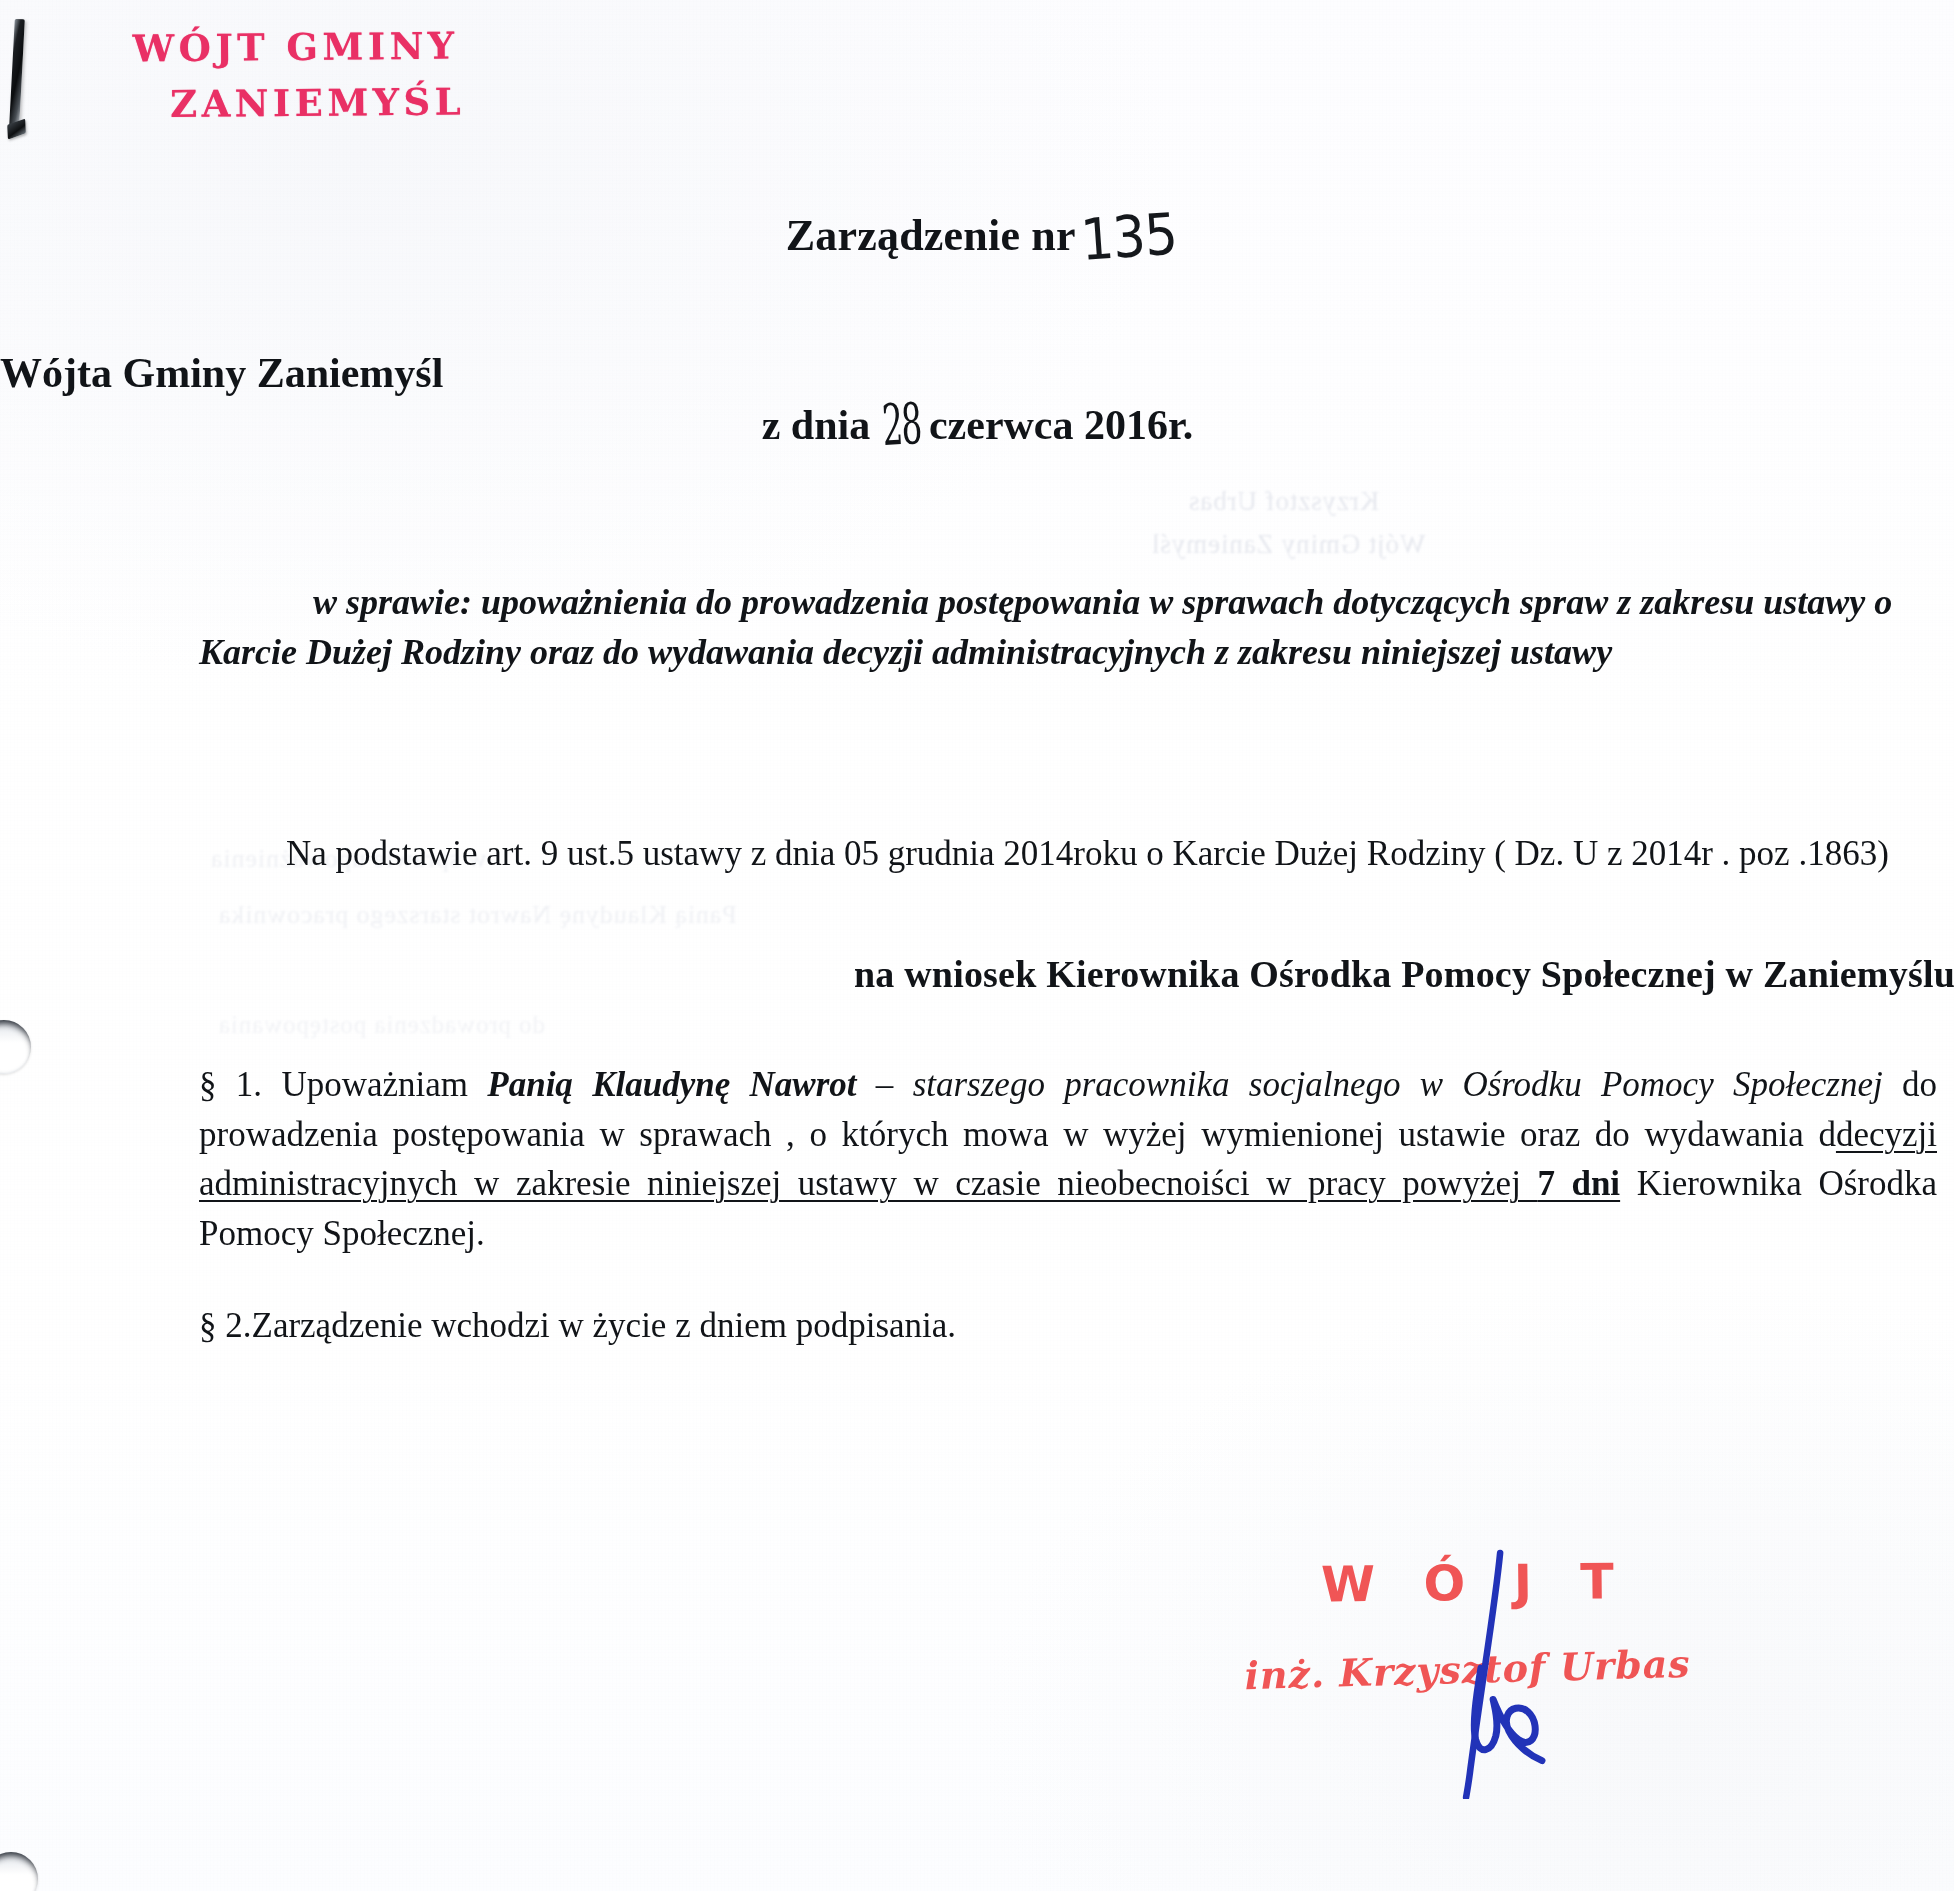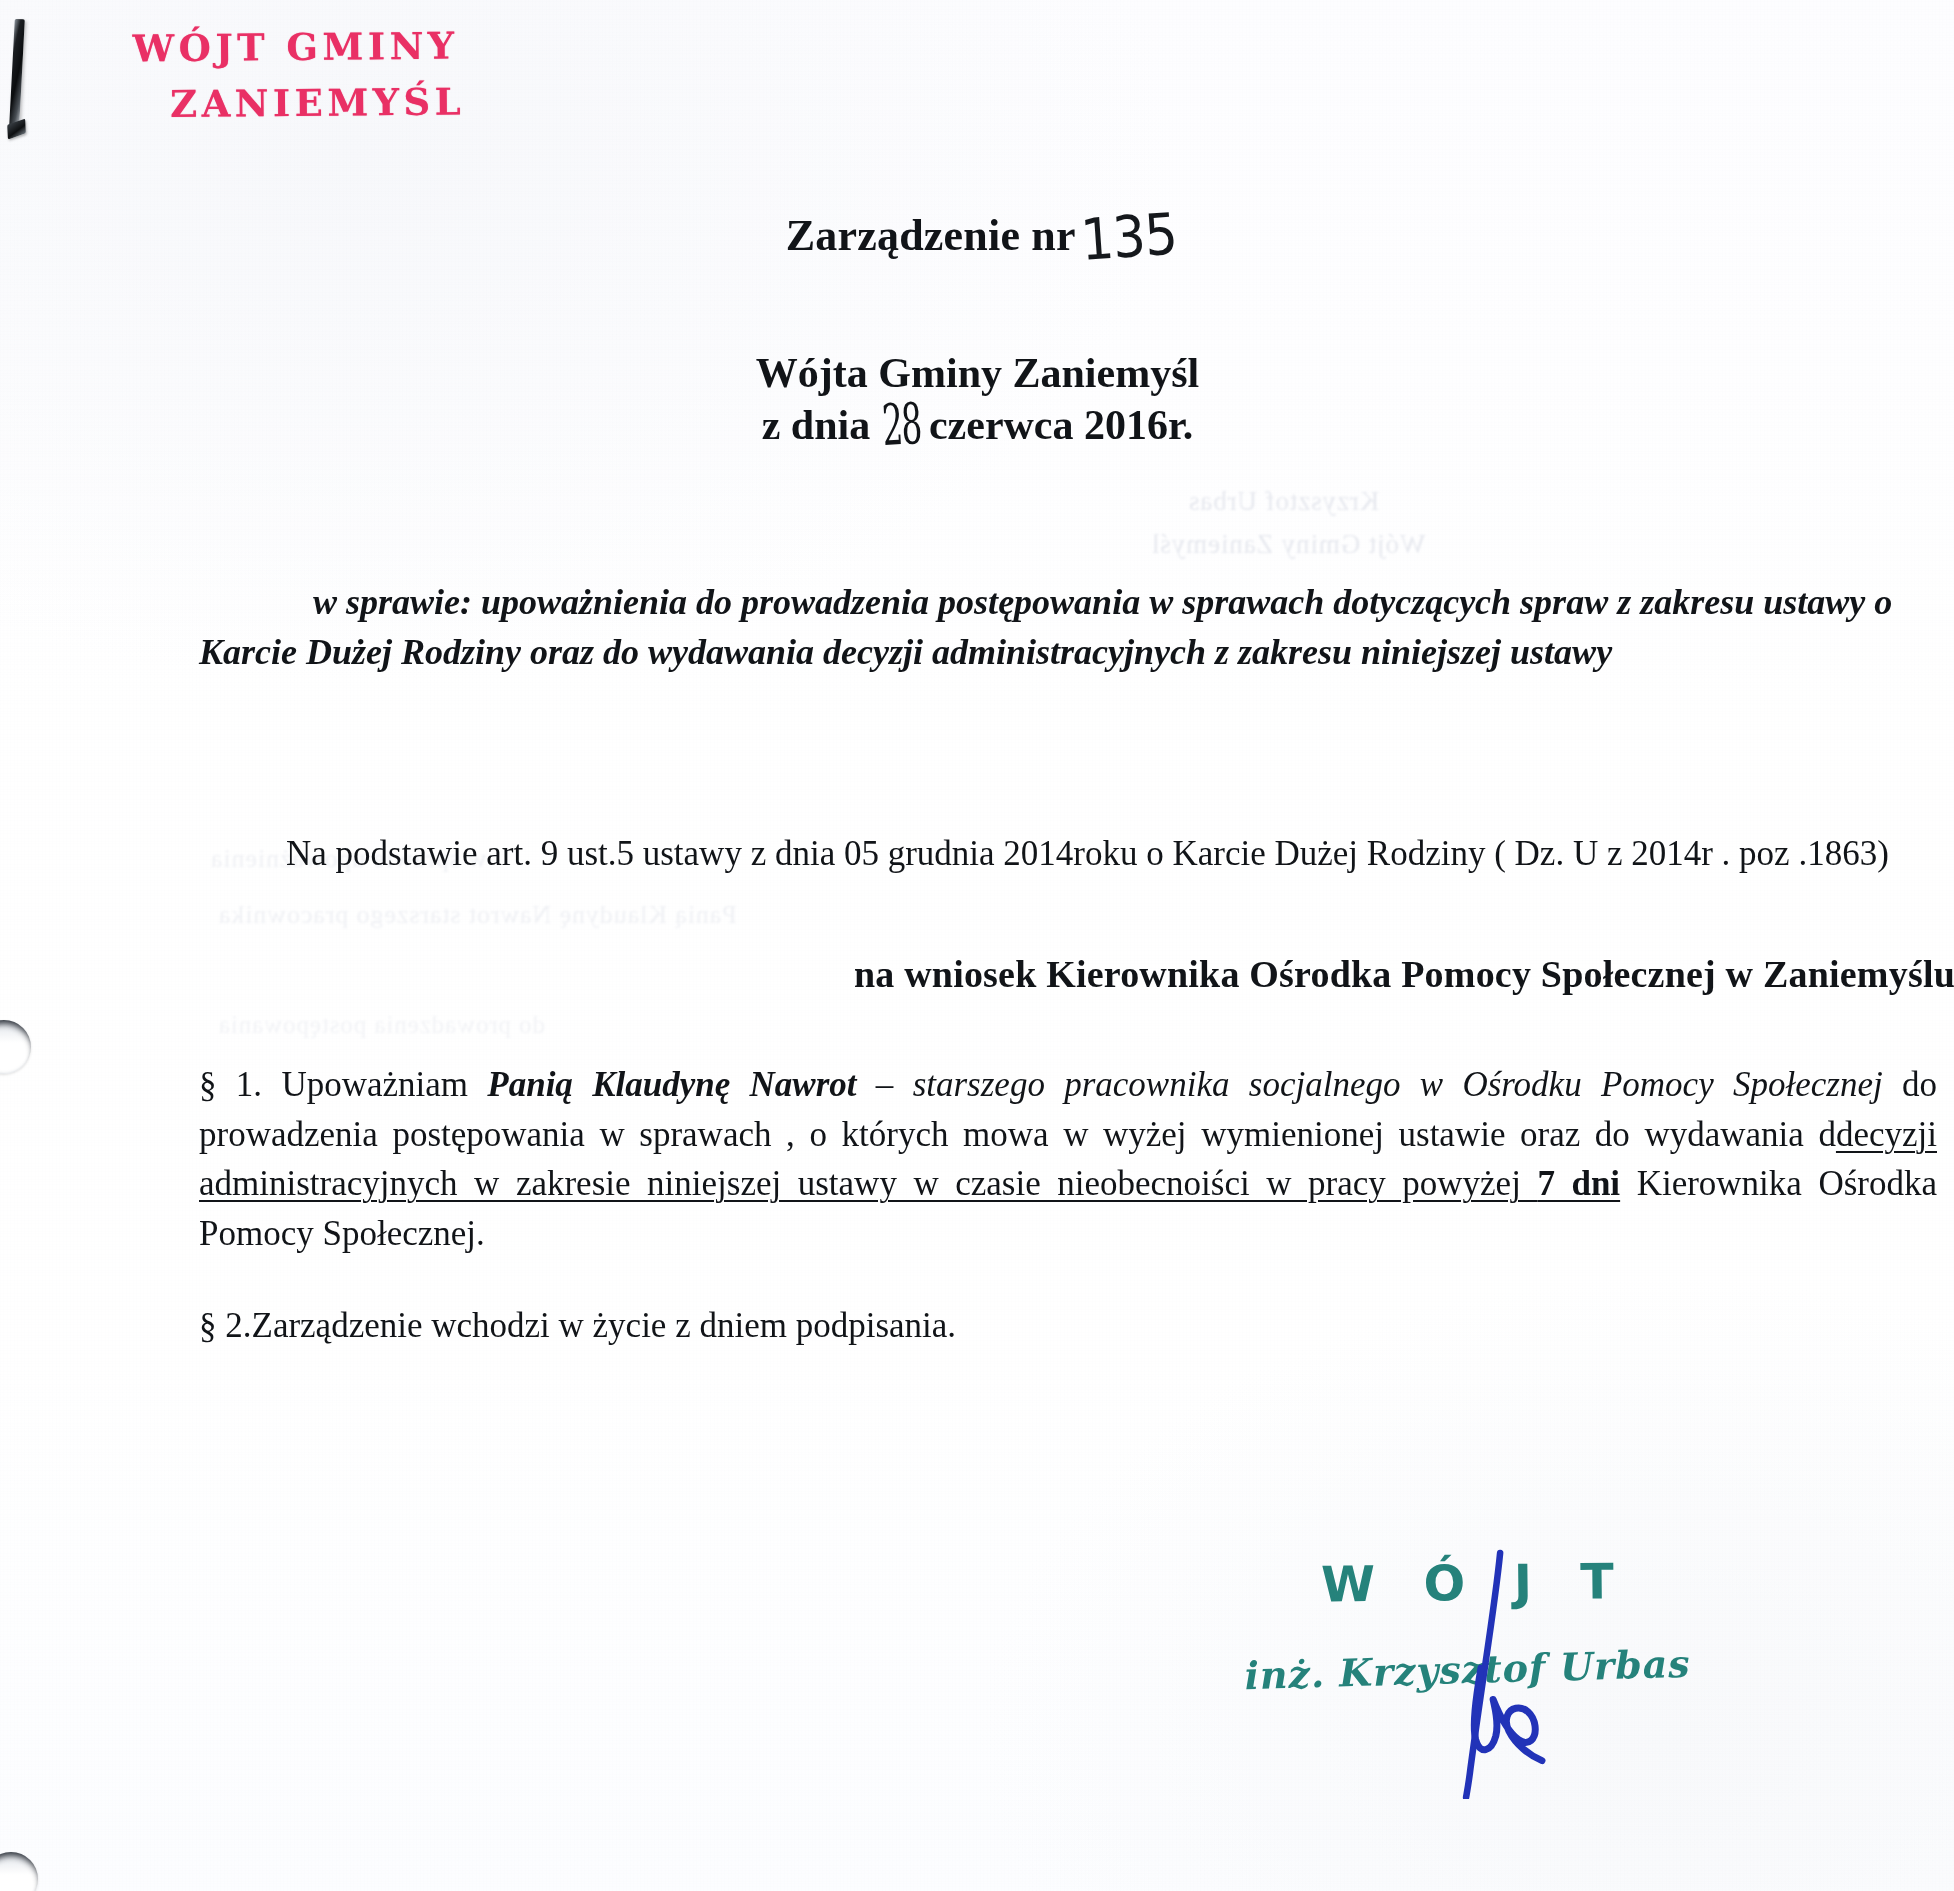--- a/index.html
+++ b/index.html
@@ -102,21 +102,21 @@
     font-family:"DejaVu Serif",serif;
     display:inline-block;
     transform:rotate(-3deg) scaleY(1.35) scaleX(.78);
     font-weight:400;
     margin:0 3.5px 0 7px;
     letter-spacing:-2.6px;
   }
 
   #org-line{
     position:absolute;left:0;right:0;top:349px;
-    font-size:42px;font-weight:700;text-align:center;
+    font-size:42px;font-weight:700;
   }
   #date-line{
     position:absolute;left:0;right:0;top:400px;
     font-size:42px;font-weight:700;text-align:center;
   }
 
   #subject{
     position:absolute;left:199px;top:578px;width:1738px;
     font-size:36px;font-weight:700;line-height:1.38;
     text-align:left;text-indent:114px;font-style:italic;
@@ -147,21 +147,21 @@
   #para1 b.days{font-weight:700;}
 
   #para2{
     position:absolute;left:199px;top:1301px;width:1738px;
     font-size:35px;line-height:1.4;
   }
 
   
   #sig-block{
     position:absolute;left:1223px;top:1555px;width:489px;
-    text-align:center;color:#0f766e;opacity:.9;
+    text-align:center;color:#ef4444;opacity:.9;
   }
   #sig-wojt{
     font-family:"DejaVu Sans",sans-serif;
     font-weight:700;font-size:49px;letter-spacing:15.7px;
     text-indent:15.7px;
     transform:rotate(-0.6deg);
   }
   #sig-name{
     margin-top:35px;
     font-family:"DejaVu Serif",serif;

